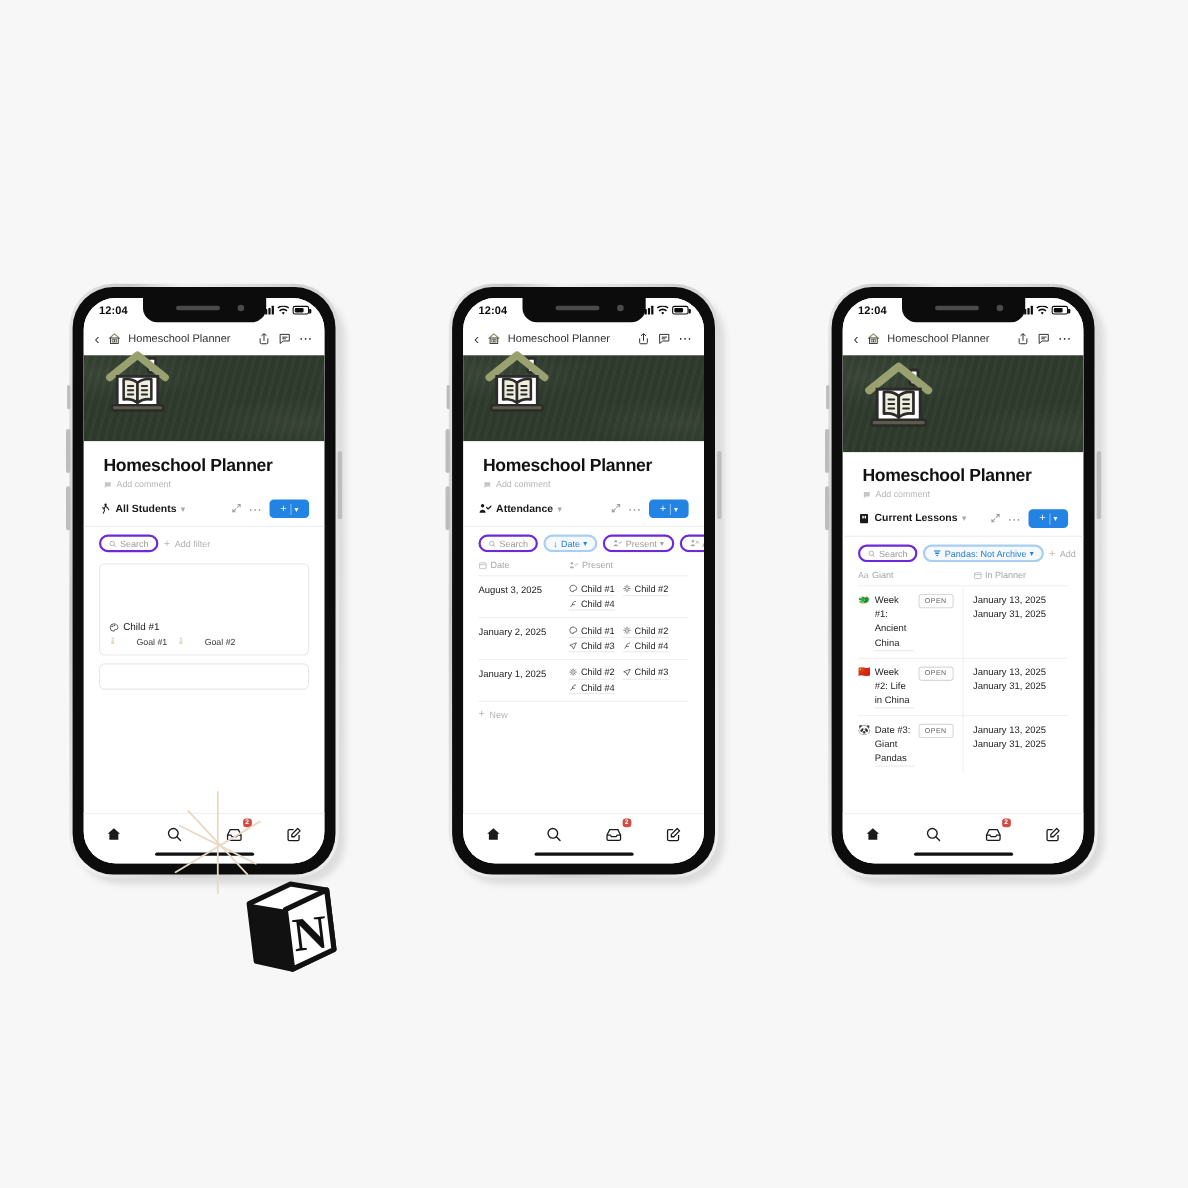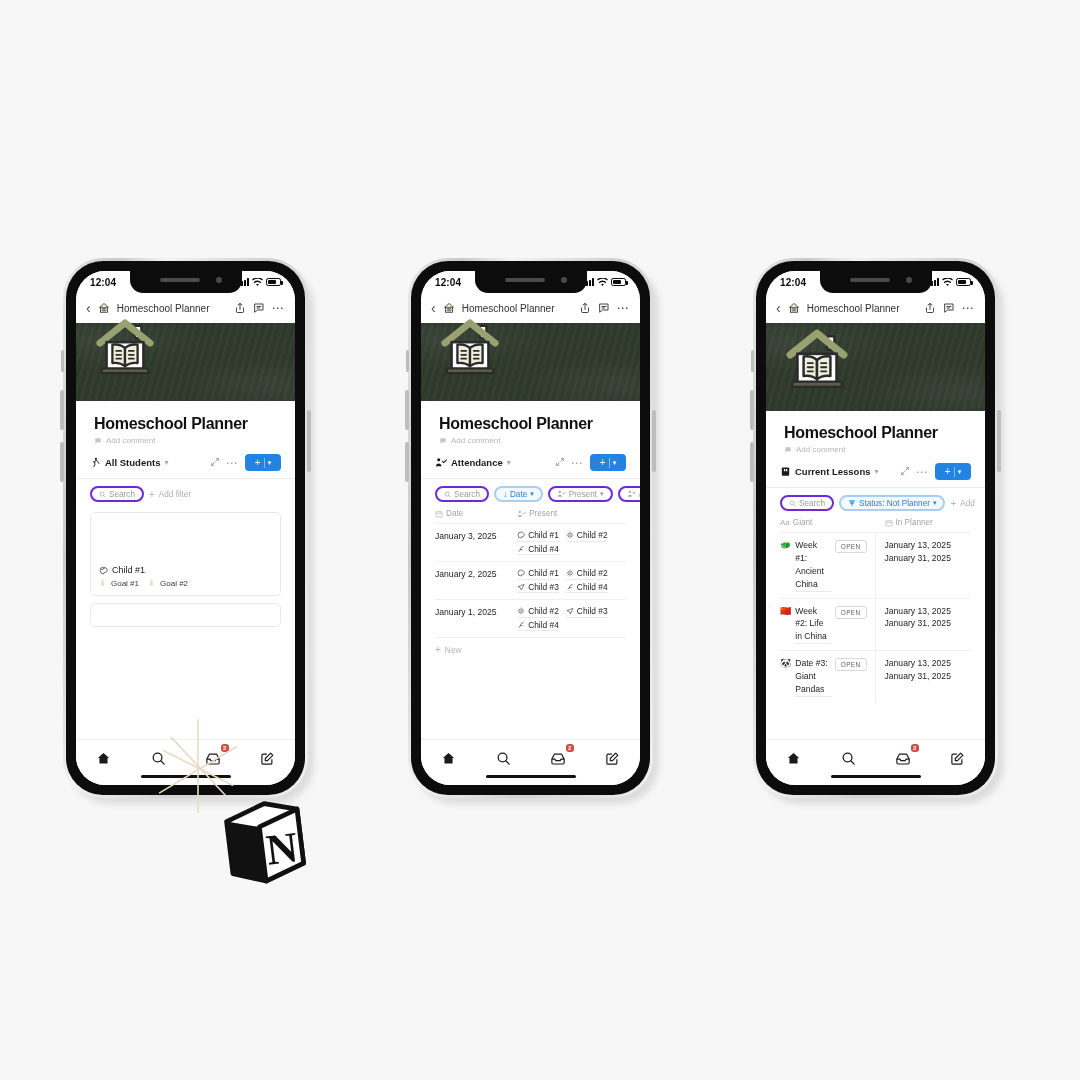--- a/index.html
+++ b/index.html
@@ -117,21 +117,21 @@
   }
   .chip.active { border-color: #a9ceef; background: #f4f9fd; color: #2d7fd0; }
   .chip.plain { border: none; padding: 0; color: #b0b0b0; gap: 4px; }
 
   
   .gallery { padding: 10px 14px 0; }
   .gcard { border: 1px solid #e8e8e8; border-radius: 5px; height: 84px; padding: 7px 8px;
            display: flex; flex-direction: column; justify-content: flex-end; margin-bottom: 7px; }
   .gcard .ctitle { display: flex; align-items: center; gap: 4px; font-size: 9px; color: #191919; }
   .gcard .ctags { display: flex; align-items: center; gap: 9px; margin-top: 4px; }
-  .gcard .ctag { display: flex; align-items: center; gap: 5px; font-size: 8px; color: #3b3b3b; }
+  .gcard .ctag { display: flex; align-items: center; gap: 18px; font-size: 8px; color: #3b3b3b; }
   .gcard.partial { height: 24px; margin-bottom: 0; }
 
   
   .tbl { padding: 0 14px; }
   .thead { display: flex; padding: 7px 0 5px; }
   .th { display: flex; align-items: center; gap: 3px; font-size: 8.2px; color: #a5a5a5; }
   .trow { display: flex; border-top: 1px solid #f0f0f0; padding: 6px 0; }
   .tc-date { width: 43%; font-size: 8.6px; color: #232323; line-height: 1.45; }
   .tc-people { width: 57%; display: flex; flex-wrap: wrap; gap: 2px 7px; }
   .person { display: flex; align-items: center; gap: 3px; font-size: 8.4px; color: #232323;
@@ -490,21 +490,21 @@
               <svg width="9" height="8" viewBox="0 0 26 24">
                   <circle cx="8" cy="6" r="3.4" fill="#b0b0b0"></circle>
                   <path d="M2 20c0-3.6 2.7-6 6-6s6 2.4 6 6z" fill="#b0b0b0"></path>
                   <path d="M16 9.5l3 3 6-6" stroke="#b0b0b0" stroke-width="2.6" fill="none" stroke-linecap="round" stroke-linejoin="round"></path>
                 </svg>
               <span>Present</span>
             </div>
           </div>
 
           <div class="trow">
-            <div class="tc-date">January 3, 2025</div>
+            <div class="tc-date">August 3, 2025</div>
             <div class="tc-people">
               <span class="person">
                 <svg width="8" height="8" viewBox="0 0 24 24" fill="none" stroke="#2b2b2b" stroke-width="1.8">
                     <path d="M12 3a9 9 0 1 0 0 18c1.3 0 1.8-1 1.2-1.8-.8-1.1 0-2.2 1.3-2.2h1.9A5.6 5.6 0 0 0 22 11.4C21.7 6.7 17.3 3 12 3z"></path>
                   </svg>
                 <span>Child #1</span>
               </span>
               <span class="person">
                 <svg width="8" height="8" viewBox="0 0 24 24" fill="none" stroke="#2b2b2b" stroke-width="1.7" stroke-linecap="round">
                     <path d="M12 3v5M12 16v5M3 12h5M16 12h5M6 6l3.5 3.5M14.5 14.5 18 18M18 6l-3.5 3.5M9.5 14.5 6 18"></path>
@@ -716,21 +716,21 @@
                 <path d="M16 16l5 5" stroke-linecap="round"></path>
               </svg>
             <span>Search</span>
           </div>
           <div class="chip active">
             <svg width="8" height="8" viewBox="0 0 24 24">
                 <rect x="3" y="4" width="18" height="4" rx="2" fill="#4a9fe0"></rect>
                 <rect x="6" y="10" width="12" height="4" rx="2" fill="#2d7fd0"></rect>
                 <rect x="9" y="16" width="6" height="4" rx="2" fill="#4a9fe0"></rect>
               </svg>
-            <span>Status: Not Planner</span>
+            <span>Pandas: Not Archive</span>
             <span style="font-size:7px">▾</span>
           </div>
           <div class="chip plain">
             <span style="font-size:10px;color:#b8b8b8">+</span>
             <span>Add</span>
           </div>
         </div>
 
         <div class="tbl">
           <div class="thead">

